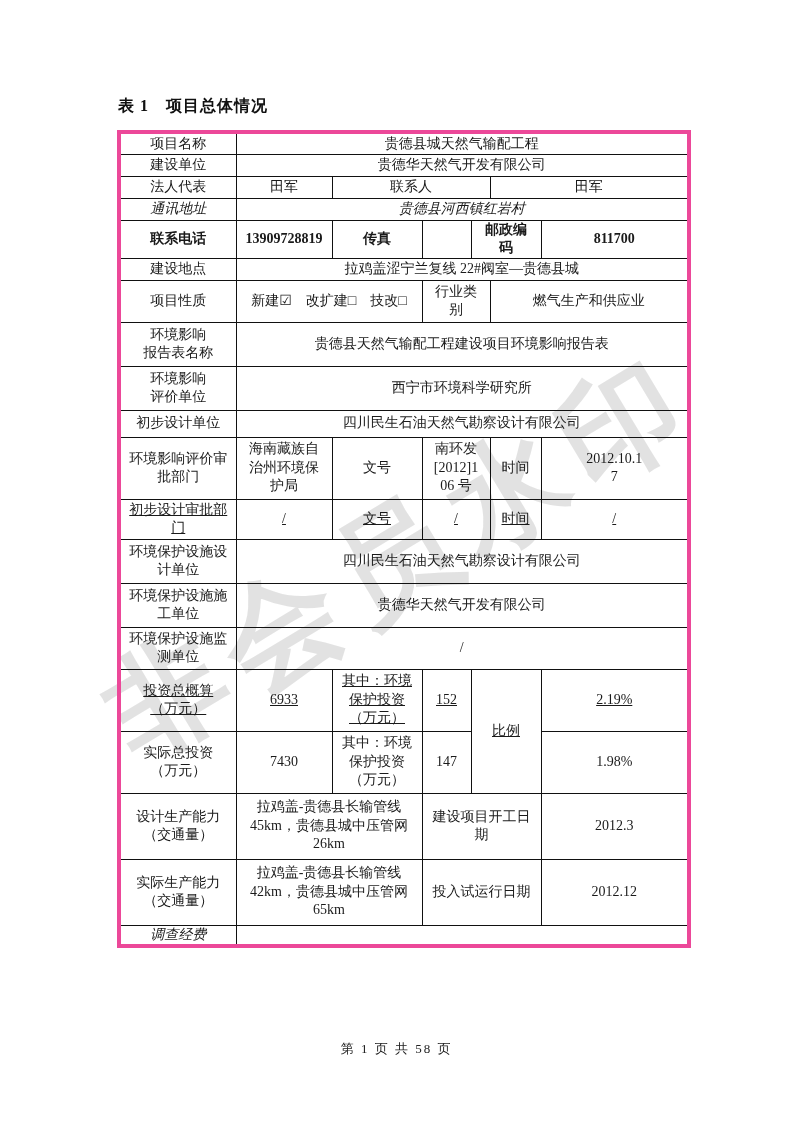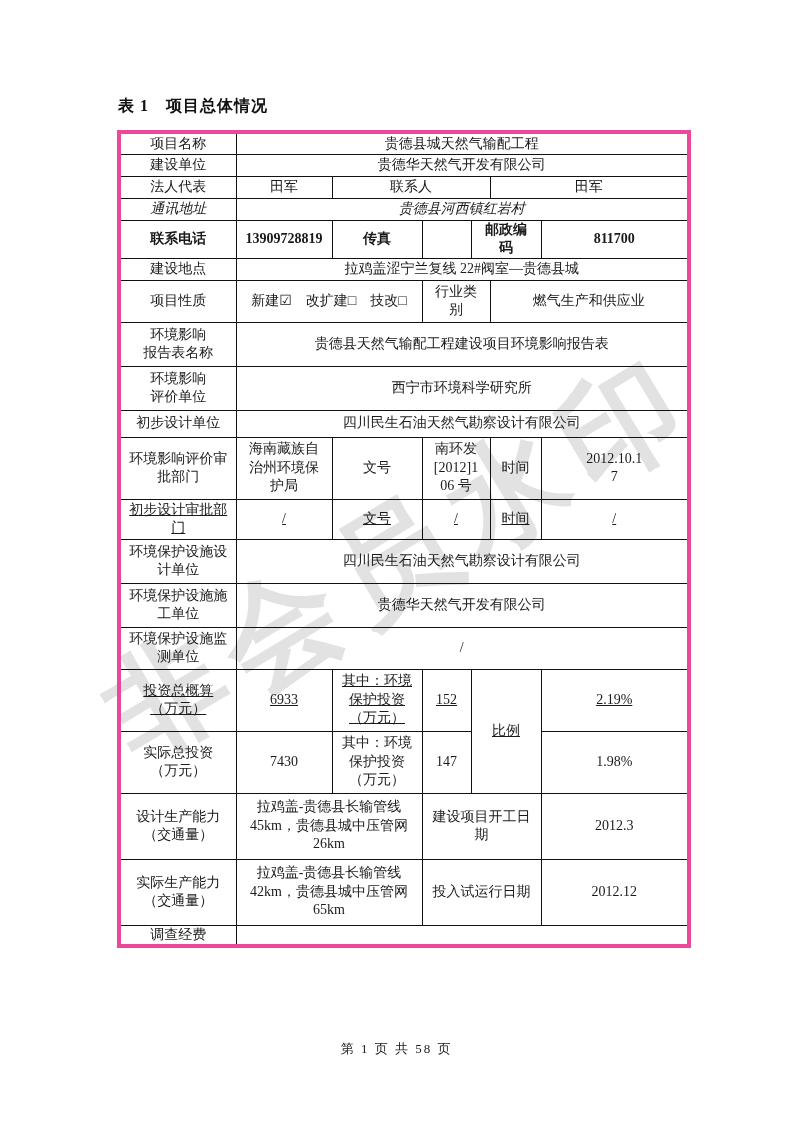--- a/index.html
+++ b/index.html
@@ -209,20 +209,20 @@
         </tr>
         <tr style="height: 66px;">
           <td>实际生产能力
 （交通量）</td>
           <td colspan="2">拉鸡盖-贵德县长输管线
 42km，贵德县城中压管网
 65km</td>
           <td colspan="3">投入试运行日期</td>
           <td>2012.12</td>
         </tr>
-        <tr style="height: 20px;">
+        <tr style="height: 20px; font-style: italic;">
           <td>调查经费</td>
           <td colspan="6"></td>
         </tr>
       </tbody>
   </table>
   <div class="footer">第 1 页 共 58 页</div>
 </div>
 
 </body></html>

